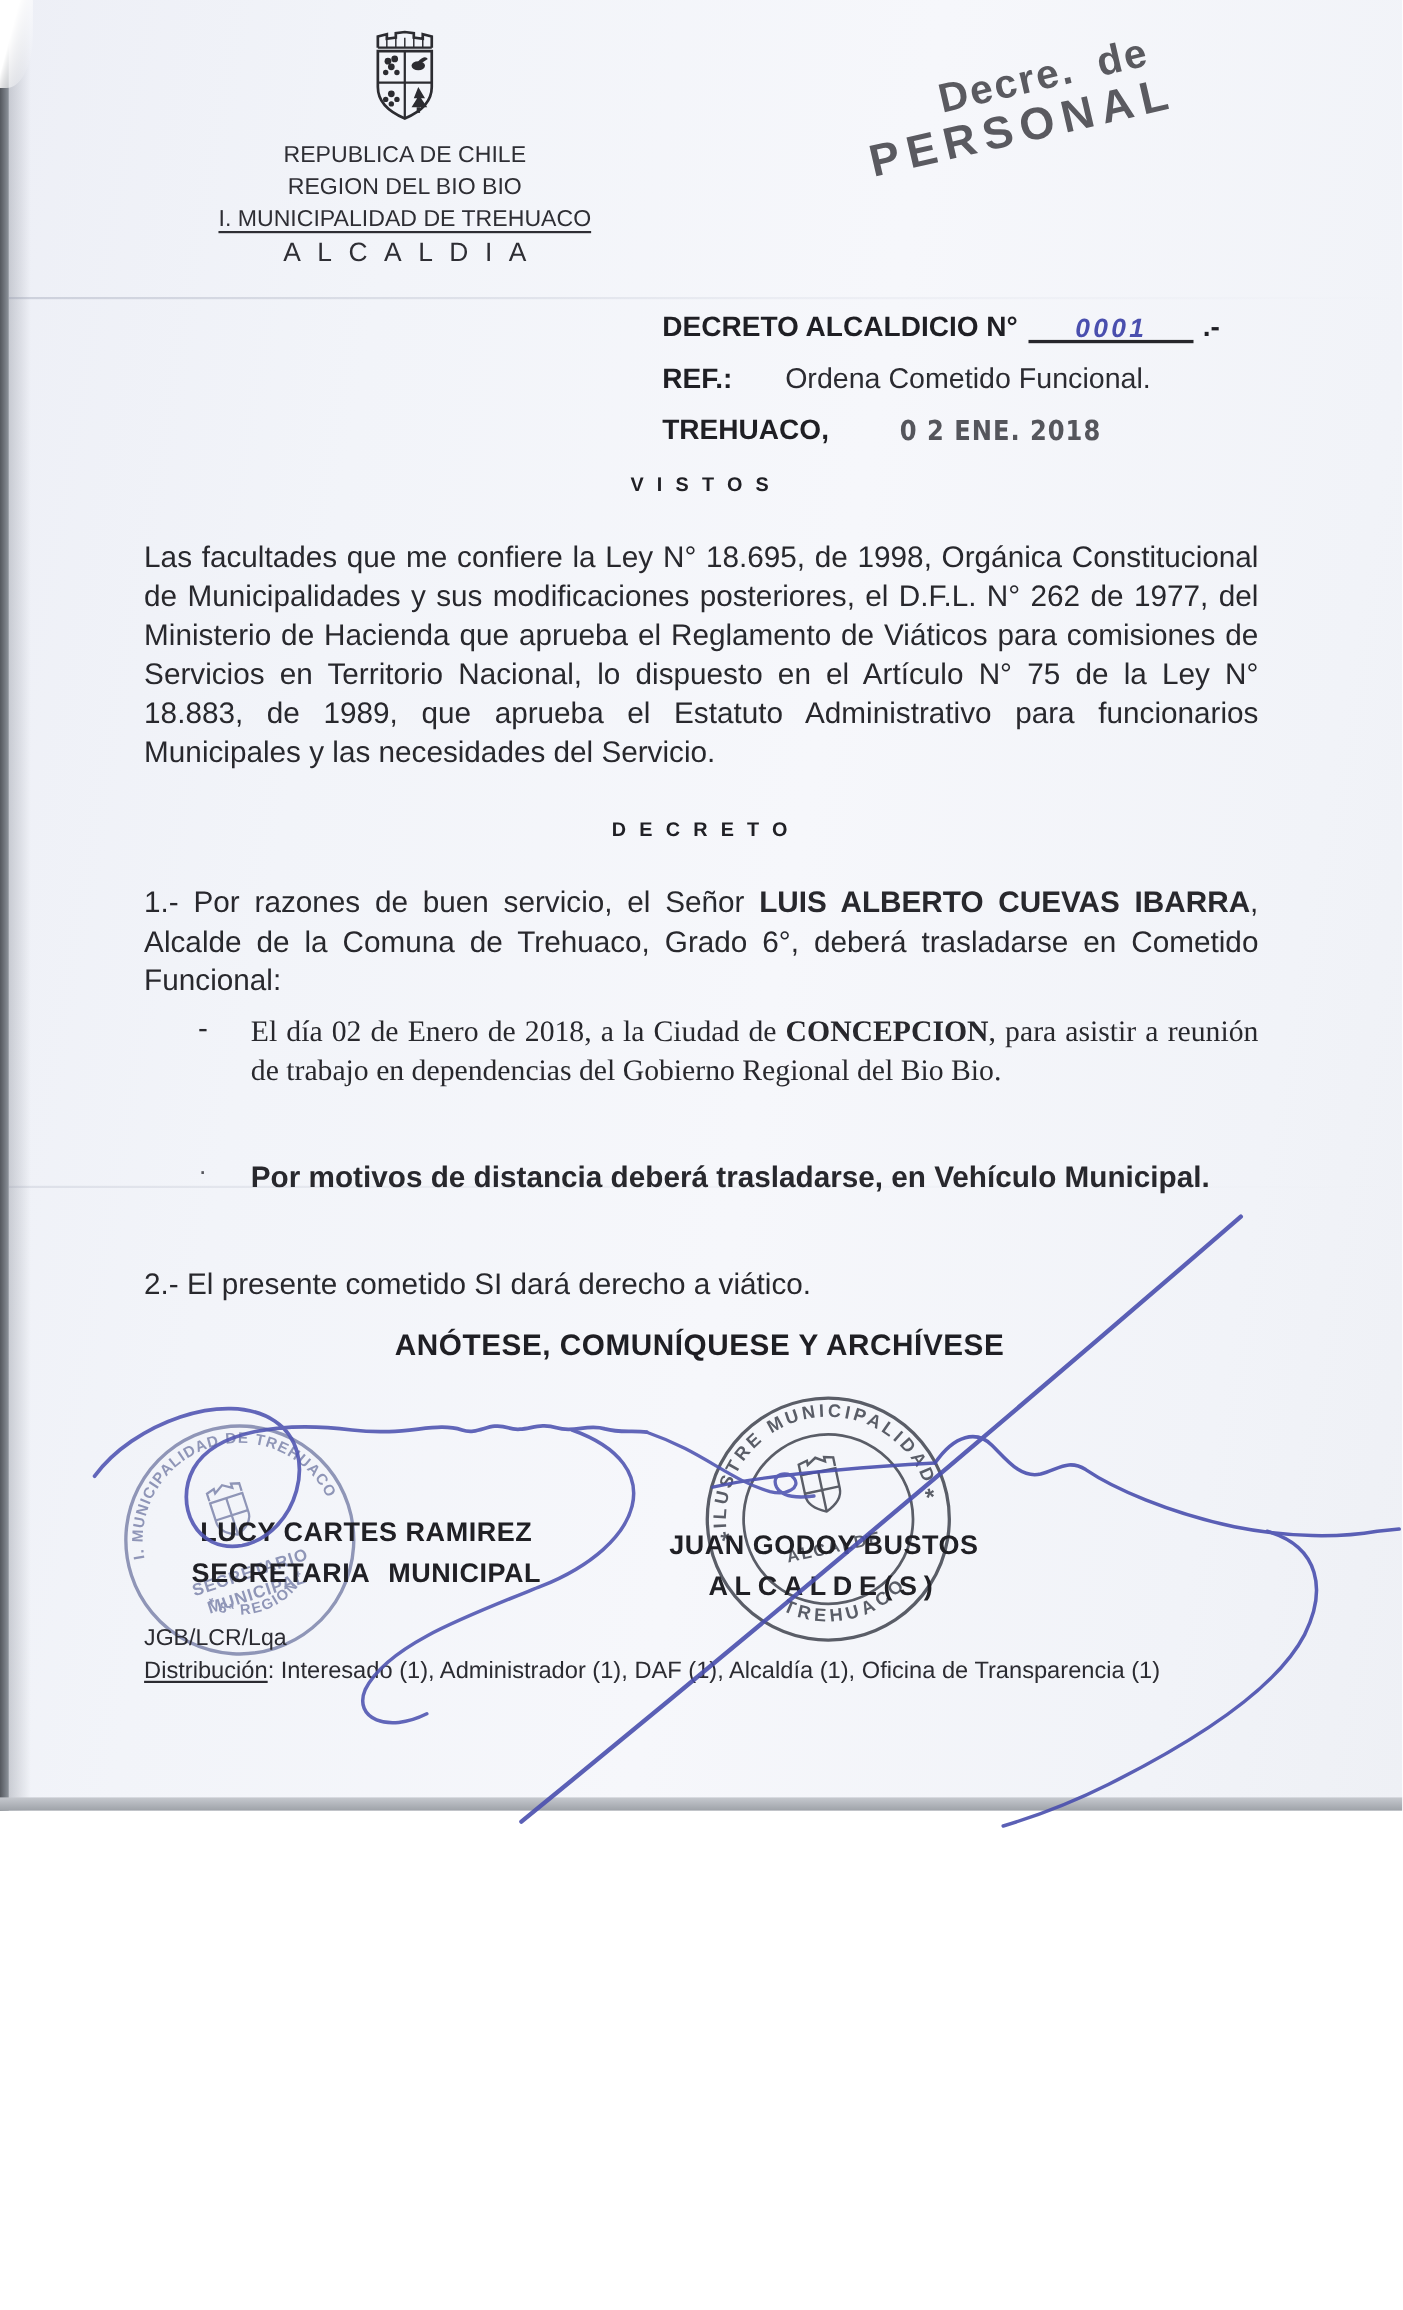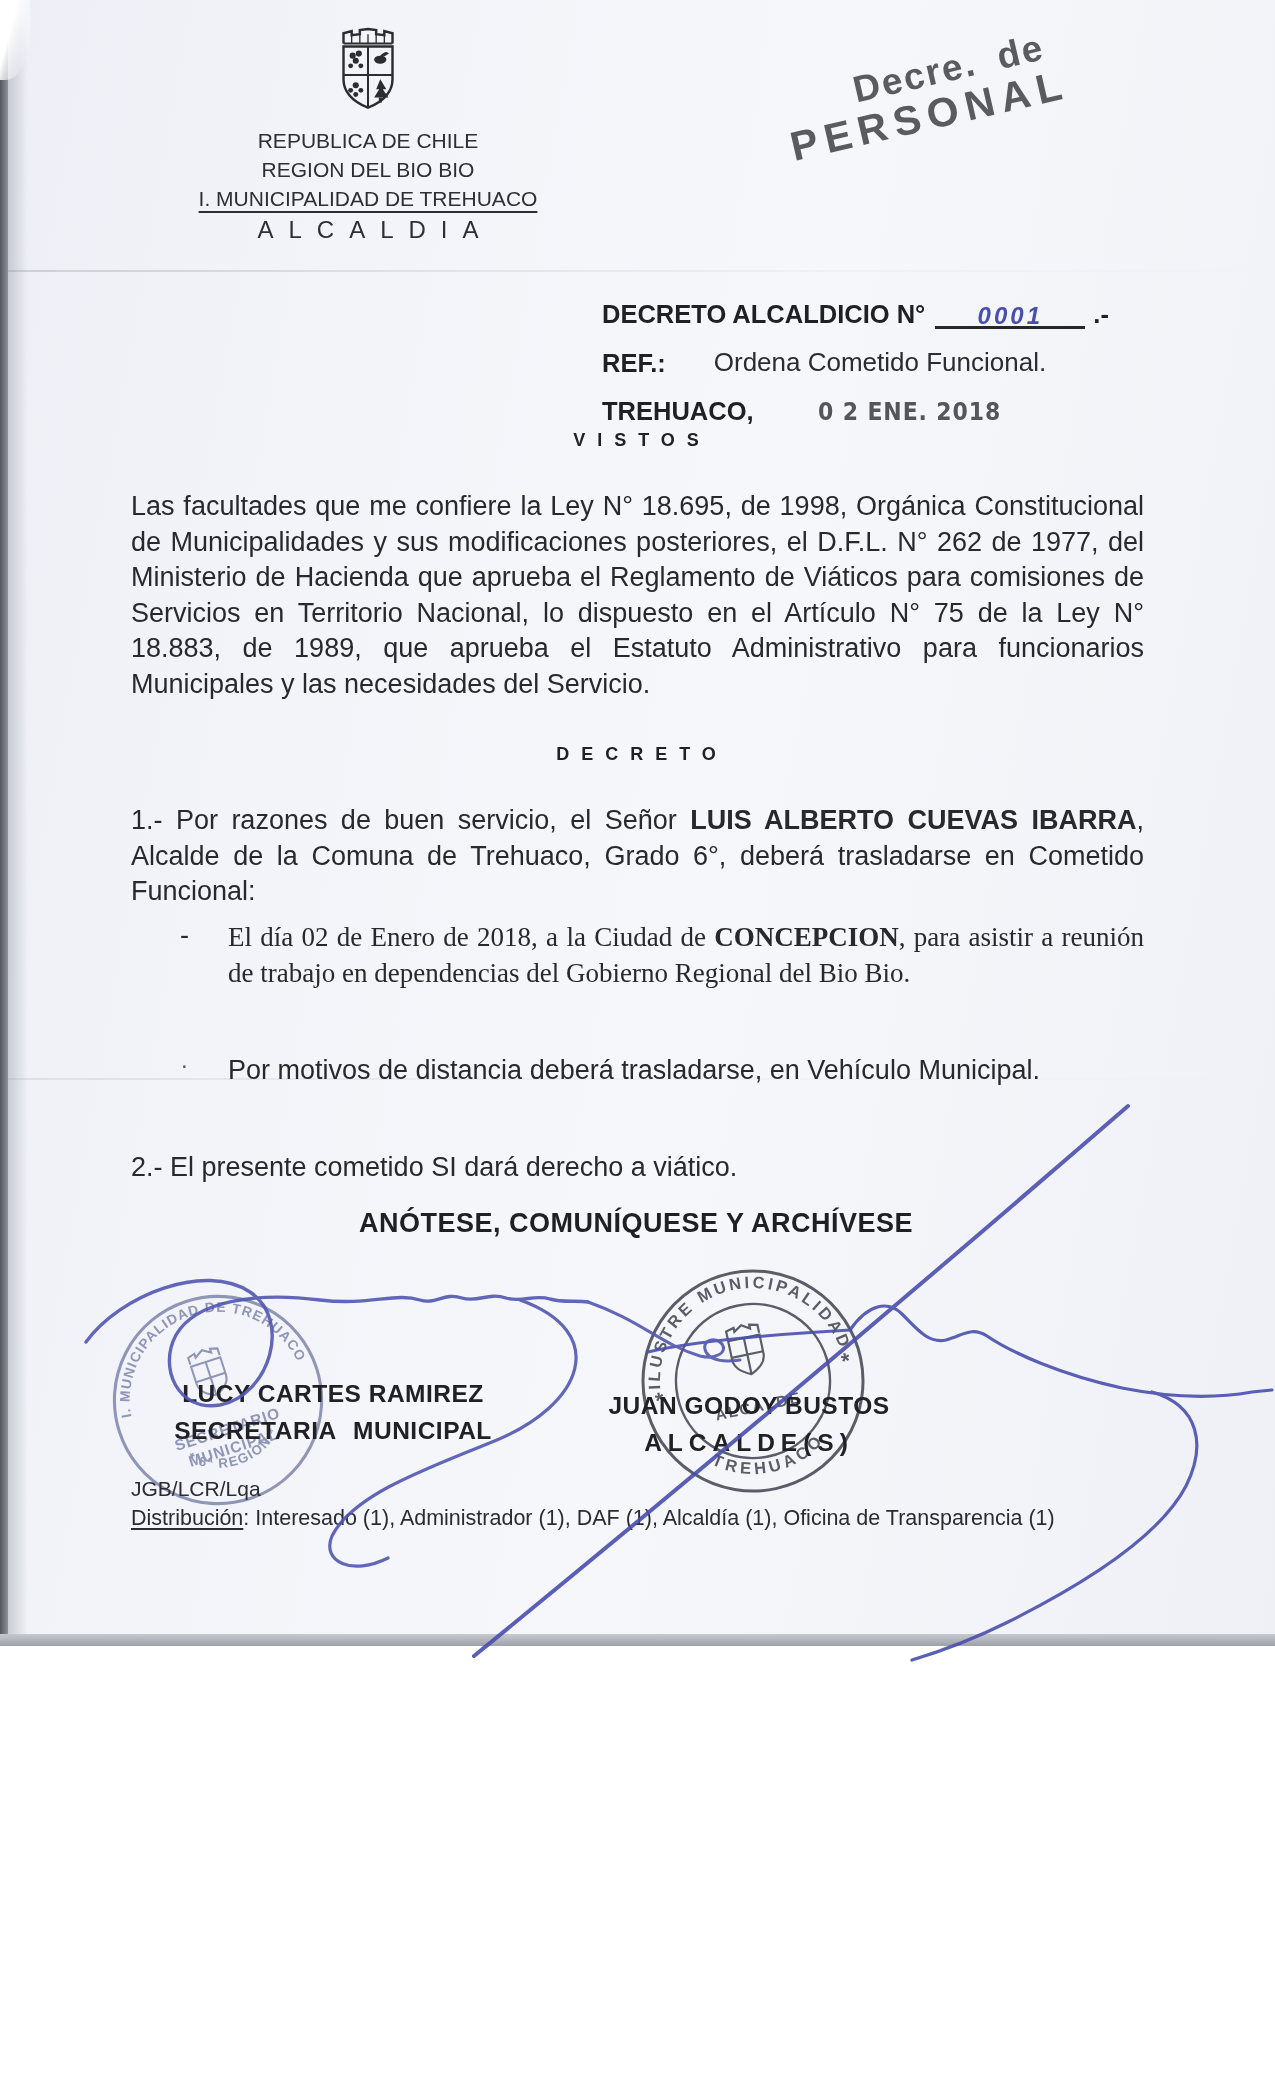--- a/index.html
+++ b/index.html
@@ -24,21 +24,21 @@
   #letterhead .lh{font-size:21px;line-height:29px;}
   #letterhead .lh3{text-decoration:underline;text-underline-offset:5px;}
   #letterhead .lh4{font-size:24px;letter-spacing:15px;margin-left:15px;margin-top:2px;}
   
   #personal-stamp{position:absolute;left:782px;top:44px;width:372px;transform:rotate(-13deg);
                   color:#45454b;font-weight:bold;opacity:.88;}
   #personal-stamp .ps1{font-size:37px;letter-spacing:2px;word-spacing:10px;margin-left:74px;}
   #personal-stamp .ps2{font-size:41px;letter-spacing:7px;margin-top:-3px;}
   
   .hline{position:absolute;left:602px;display:flex;align-items:flex-end;}
-  .hbold{font-weight:bold;font-size:25.5px;color:#1f1f24;margin-top:20px;}
+  .hbold{font-weight:bold;font-size:25.5px;color:#1f1f24;}
   #decree-line{top:280px;}
   .dl-underline{display:inline-block;width:150px;border-bottom:3.5px solid #26262b;
                 text-align:center;margin-left:10px;line-height:26px;}
   .dl-number{font-size:24px;font-style:italic;font-weight:bold;letter-spacing:3px;
              position:relative;top:6px;text-align:center;}
   .dl-suffix{margin-left:8px;}
   #ref-line{top:329px;gap:30px;}
   .ref-value{font-size:26px;margin-left:18px;color:#2b2b31;}
   #place-line{top:377px;}
   .date-stamp{display:inline-block;margin-left:64px;font-family:"DejaVu Sans",sans-serif;
@@ -141,21 +141,21 @@
   <p class="body-text" style="top:489px;">Las facultades que me confiere la Ley N° 18.695, de 1998, Orgánica Constitucional de Municipalidades y sus modificaciones posteriores, el D.F.L. N° 262 de 1977, del Ministerio de Hacienda que aprueba el Reglamento de Viáticos para comisiones de Servicios en Territorio Nacional, lo dispuesto en el Artículo N° 75 de la Ley N° 18.883, de 1989, que aprueba el Estatuto Administrativo para funcionarios Municipales y las necesidades del Servicio.</p>
 
   <div class="heading-c" style="top:744px;">DECRETO</div>
 
   <p class="body-text" style="top:803px;"><span>1.- Por razones de buen servicio, el Señor </span><b>LUIS ALBERTO CUEVAS IBARRA</b><span>, Alcalde de la Comuna de Trehuaco, Grado 6°, deberá trasladarse en Cometido Funcional:</span></p>
 
   <span class="bullet-marker" style="left:180px;top:920px;">-</span>
   <p class="bullet-text" style="top:920px;font-family:Liberation Serif, serif;"><span>El día 02 de Enero de 2018, a la Ciudad de </span><b>CONCEPCION</b><span>, para asistir a reunión de trabajo en dependencias del Gobierno Regional del Bio Bio.</span></p>
 
   <span class="bullet-marker" style="left:181px;top:1046px;font-size:24px;color:#55555c;">.</span>
-  <p class="bullet-text" style="top:1053px;"><span>Por motivos de distancia deberá trasladarse, en Vehículo Municipal.</span></p>
+  <p class="bullet-text" style="top:1053px;font-weight:bold;"><span>Por motivos de distancia deberá trasladarse, en Vehículo Municipal.</span></p>
 
   <p class="body-text" style="top:1150px;">2.- El presente cometido SI dará derecho a viático.</p>
 
   <div id="closing-heading">ANÓTESE, COMUNÍQUESE Y ARCHÍVESE</div>
 
   <svg id="stamp-left" class="stampsvg" width="240" height="240" viewBox="0 0 234 234">
     <defs>
       <path id="lsa" d="M 31 117 A 86 86 0 1 1 203 117"></path>
       <path id="lsb" d="M 51 117 A 66 66 0 0 0 183 117"></path>
     </defs>

